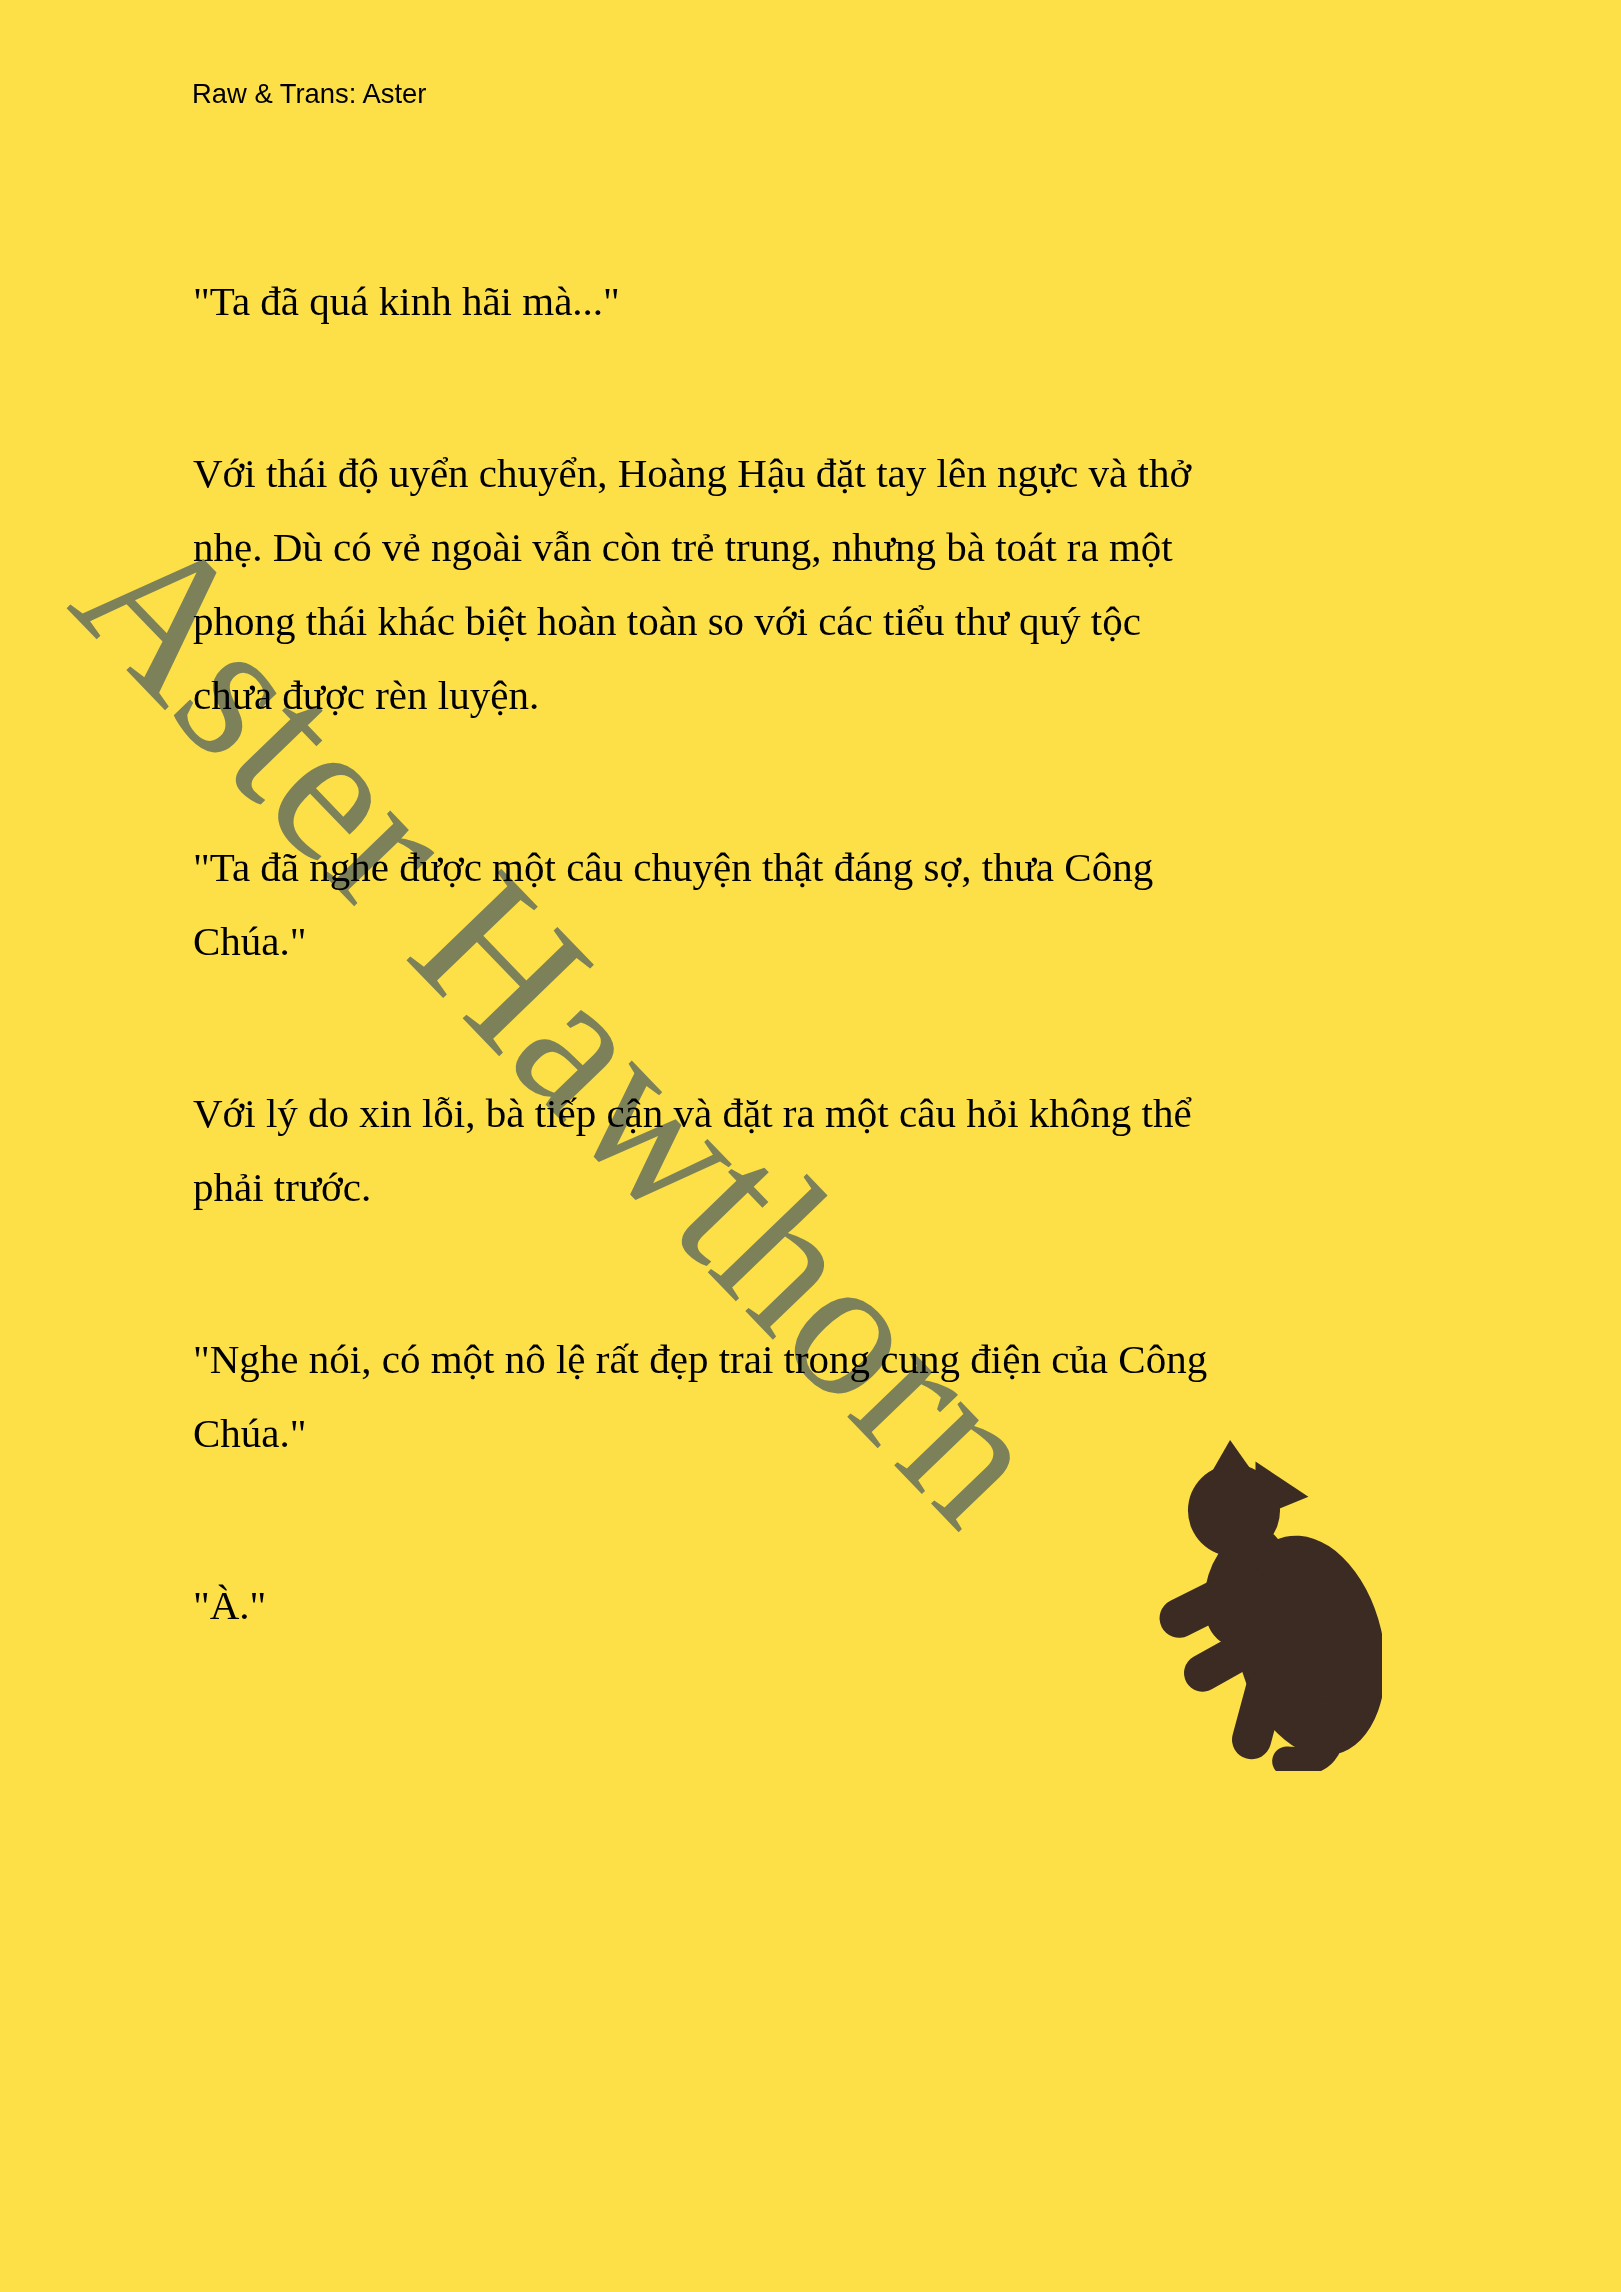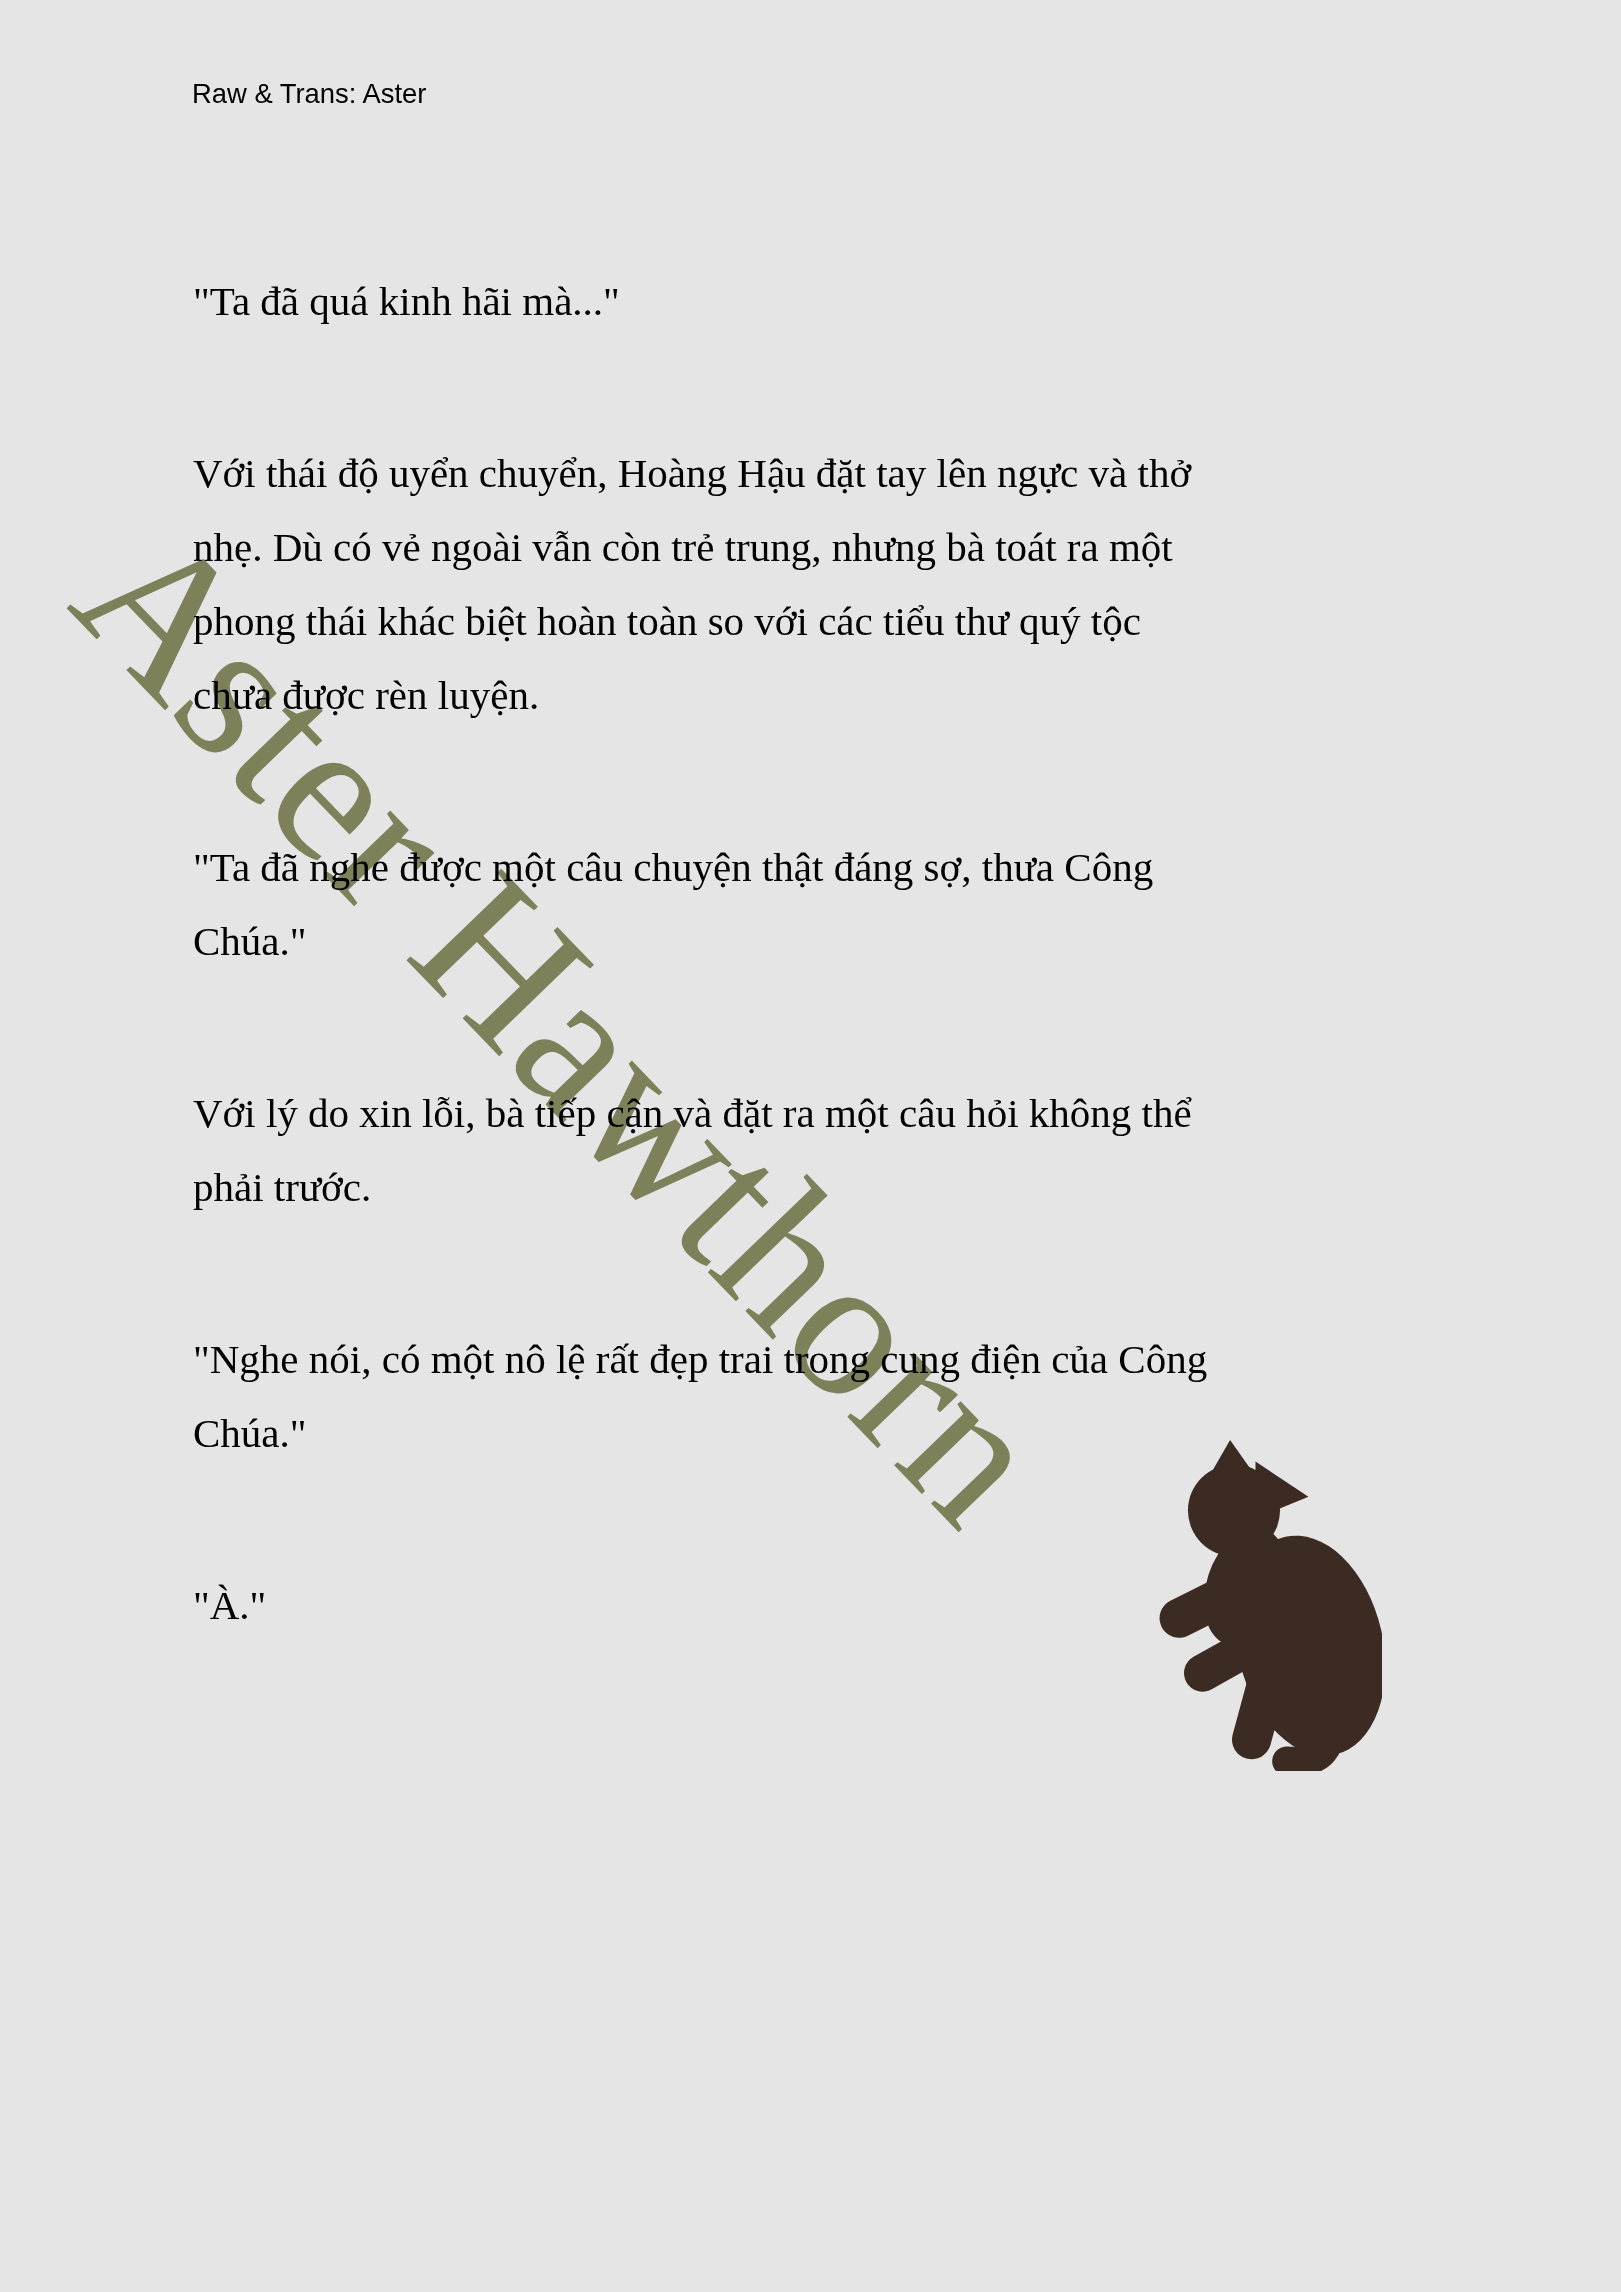--- a/index.html
+++ b/index.html
@@ -4,21 +4,21 @@
 <style>
   html, body {
     margin: 0;
     padding: 0;
     background: #ffffff;
   }
   .page {
     position: relative;
     width: 1621px;
     height: 2293px;
-    background: #e5e5e5;
+    background: #fde047;
     overflow: hidden;
     font-family: "Liberation Serif", serif;
   }
   .credit {
     position: absolute;
     left: 192px;
     top: 78px;
     font-family: "Liberation Sans", sans-serif;
     font-size: 27.4px;
     color: #000000;

